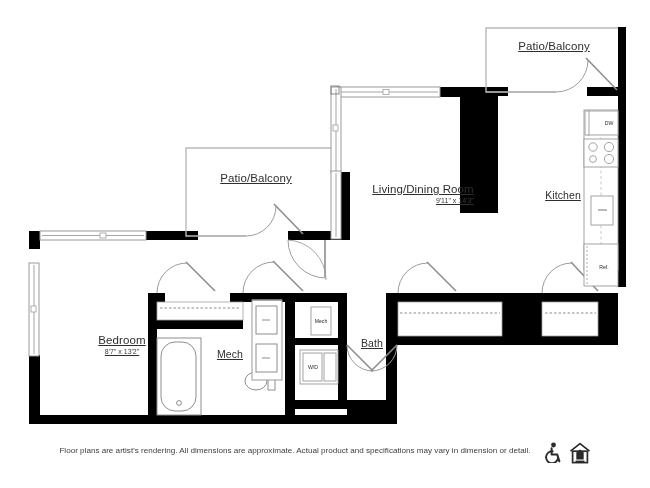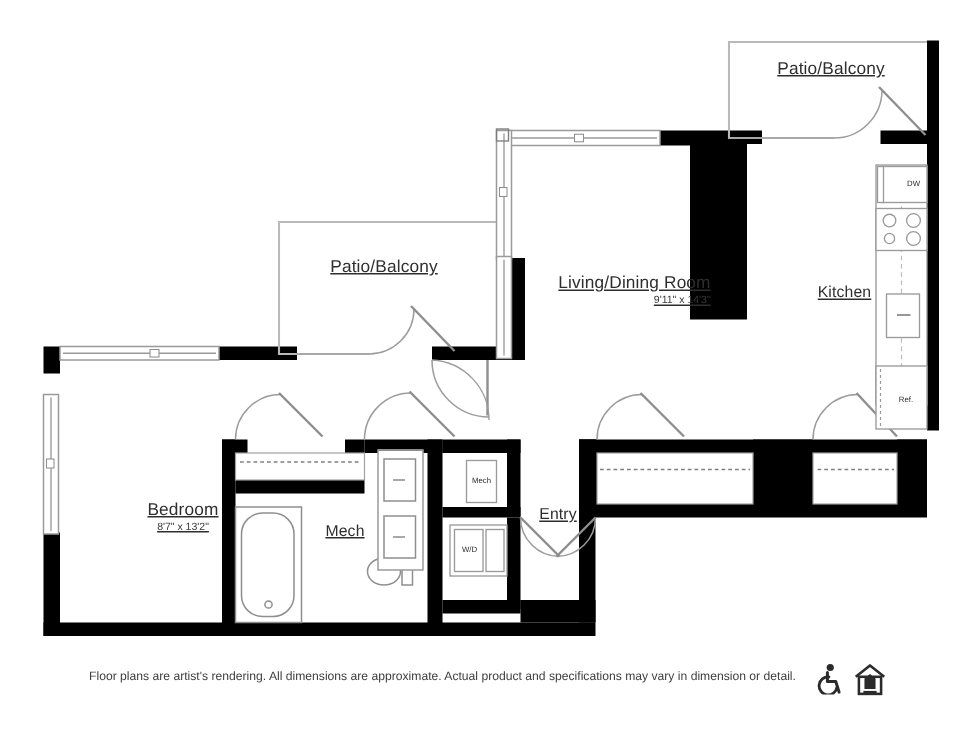--- a/index.html
+++ b/index.html
@@ -310,21 +310,21 @@
   <div class="room-label" style="left:93px; top:334px; transform:translate(-50%,0);margin-left:29px;">
     <span class="rl-name">Bedroom</span>
     <span class="rl-dim">8'7" x 13'2"</span>
   </div>
 
   <div class="room-label small" style="left:230px; top:348px; transform:translate(-50%,0);">
     <span class="rl-name">Mech</span>
   </div>
 
   <div class="room-label small" style="left:372px; top:337px; transform:translate(-50%,0);">
-    <span class="rl-name">Entry</span>
+    <span class="rl-name">Bath</span>
   </div>
 
   <div class="appl-label" style="left:609px; top:120px; transform:translate(-50%,0);">DW</div>
 
   <div class="appl-label" style="left:313px; top:364px; transform:translate(-50%,0);">W/D</div>
 
   <div class="appl-label" style="left:321px; top:318px; transform:translate(-50%,0);">Mech</div>
 
   <div class="appl-label" style="left:604px; top:264px; transform:translate(-50%,0);">Ref.</div>
 

